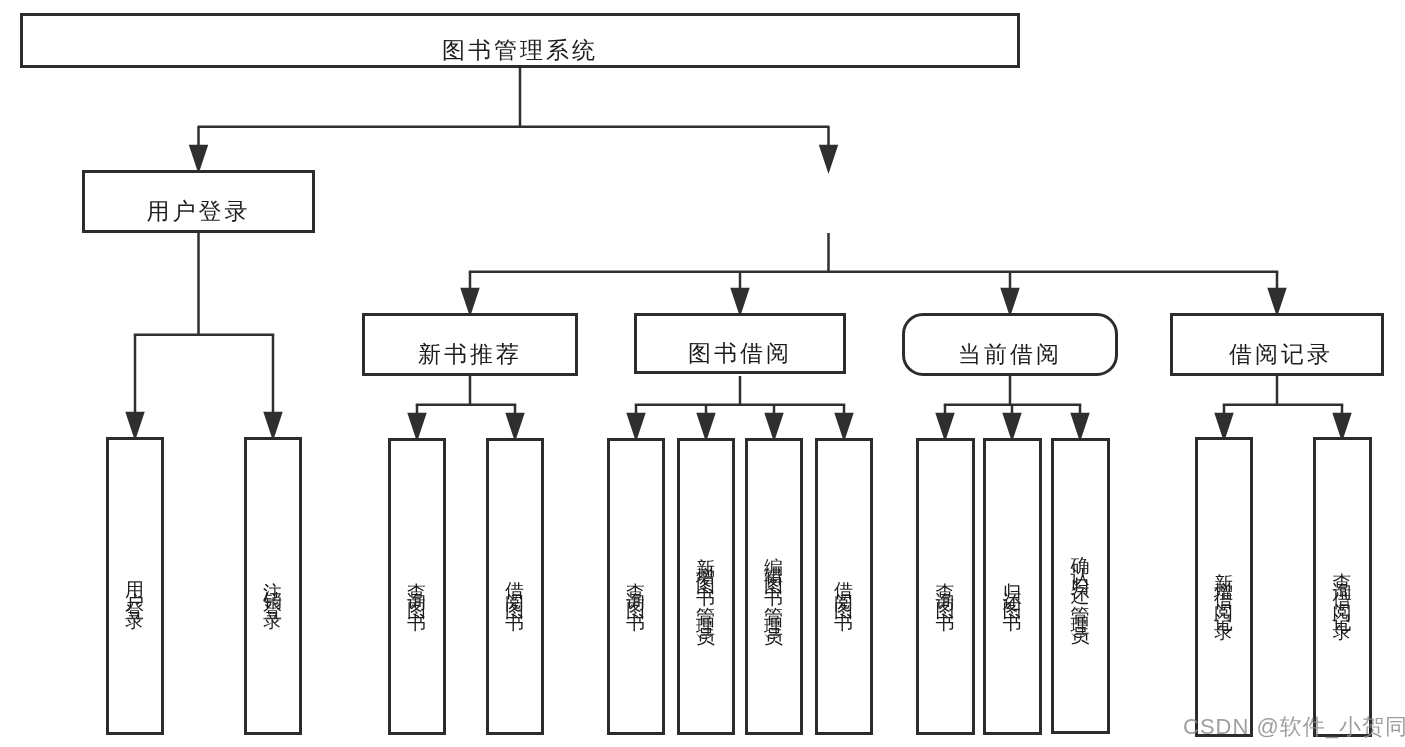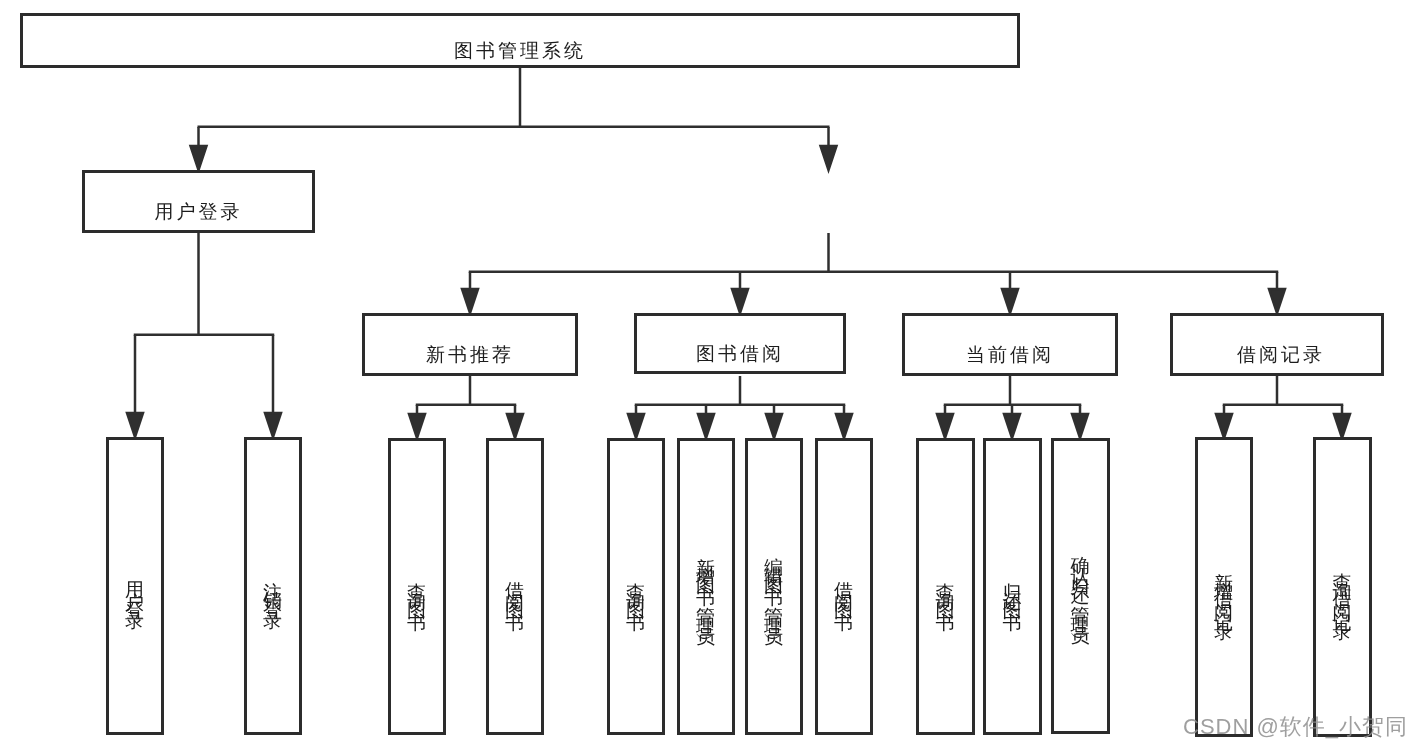--- a/index.html
+++ b/index.html
@@ -16,21 +16,21 @@
   .node {
     position: absolute;
     background: #ffffff;
     border: 3px solid #2c2c2c;
     display: flex;
     align-items: center;
     justify-content: center;
     color: #1d1d1d;
   }
   .hbox .label {
-    font-size: 19px;
+    font-size: 23px;
     letter-spacing: 3px;
     white-space: nowrap;
     margin-top: 20px;
   }
   .vbox .vlabel {
     writing-mode: vertical-rl;
     text-orientation: mixed;
     font-size: 19px;
     letter-spacing: 10px;
     line-height: 1;
@@ -135,21 +135,21 @@
   <div class="node hbox" style="left:82px; top:170px; width:233px; height:63px;">
     <span class="label">用户登录</span>
   </div>
 
   <div class="node hbox" style="left:362px; top:313px; width:216px; height:63px;">
     <span class="label">新书推荐</span>
   </div>
   <div class="node hbox" style="left:634px; top:313px; width:212px; height:61px;">
     <span class="label">图书借阅</span>
   </div>
-  <div class="node hbox" style="left:902px; top:313px; width:216px; height:63px;">
+  <div class="node hbox" style="left:902px; top:313px; width:216px; height:63px;border-radius:21px;">
     <span class="label">当前借阅</span>
   </div>
   <div class="node hbox" style="left:1170px; top:313px; width:214px; height:63px;padding-left:8px;">
     <span class="label">借阅记录</span>
   </div>
 
   <div class="node vbox" style="left:106px; top:437px; width:58px; height:298px;">
     <span class="vlabel">用户登录</span>
   </div>
   <div class="node vbox" style="left:244px; top:437px; width:58px; height:298px;">

